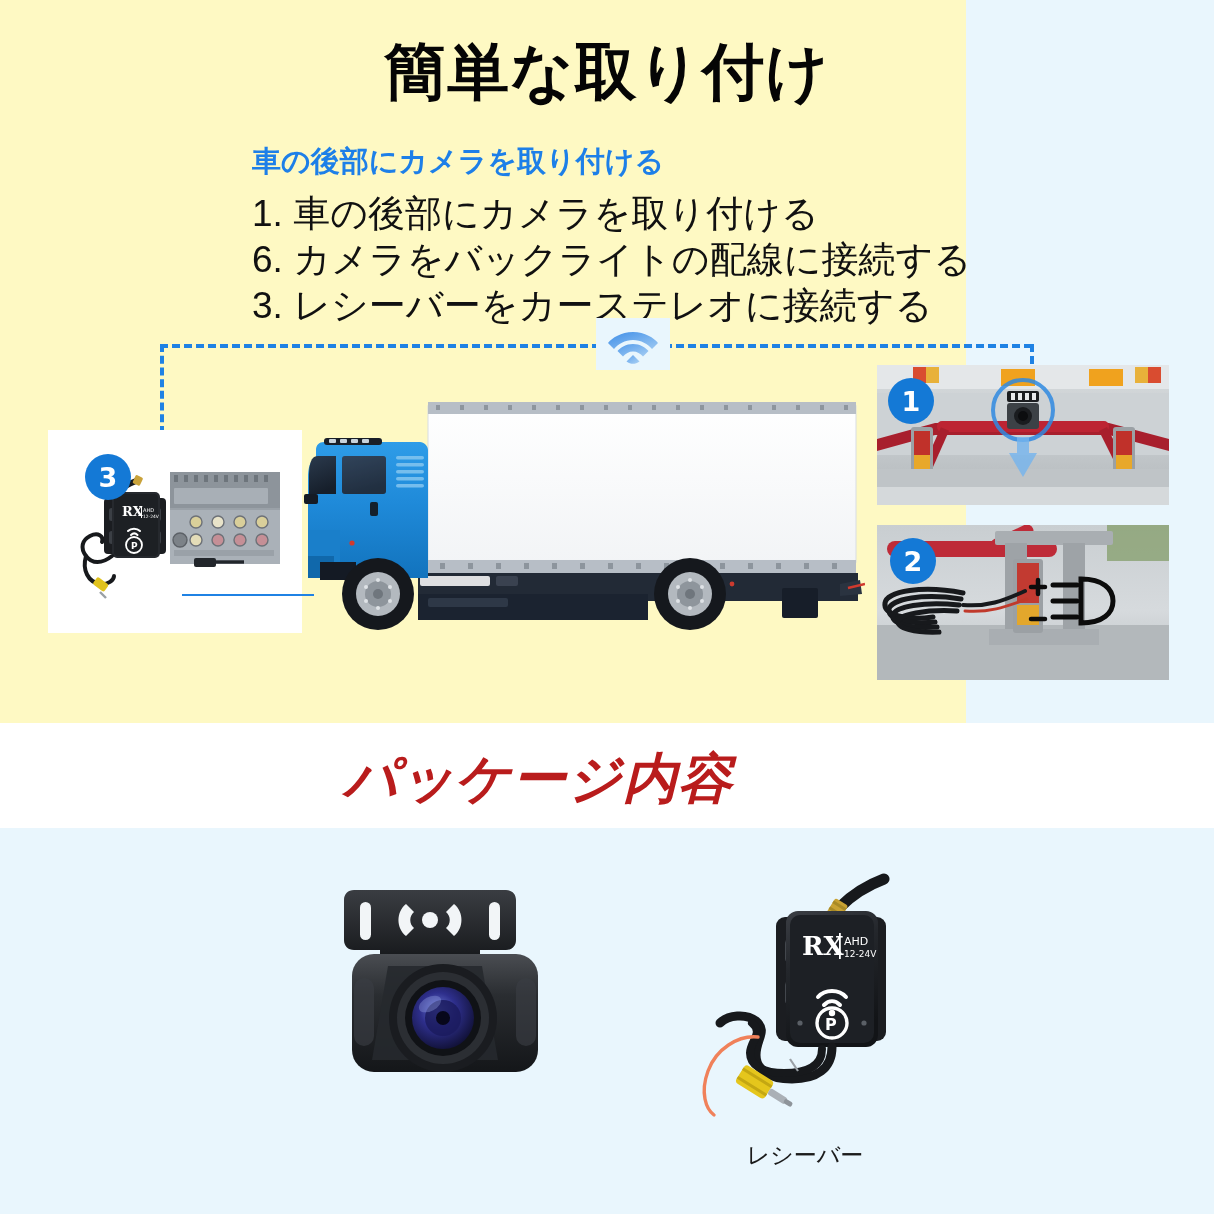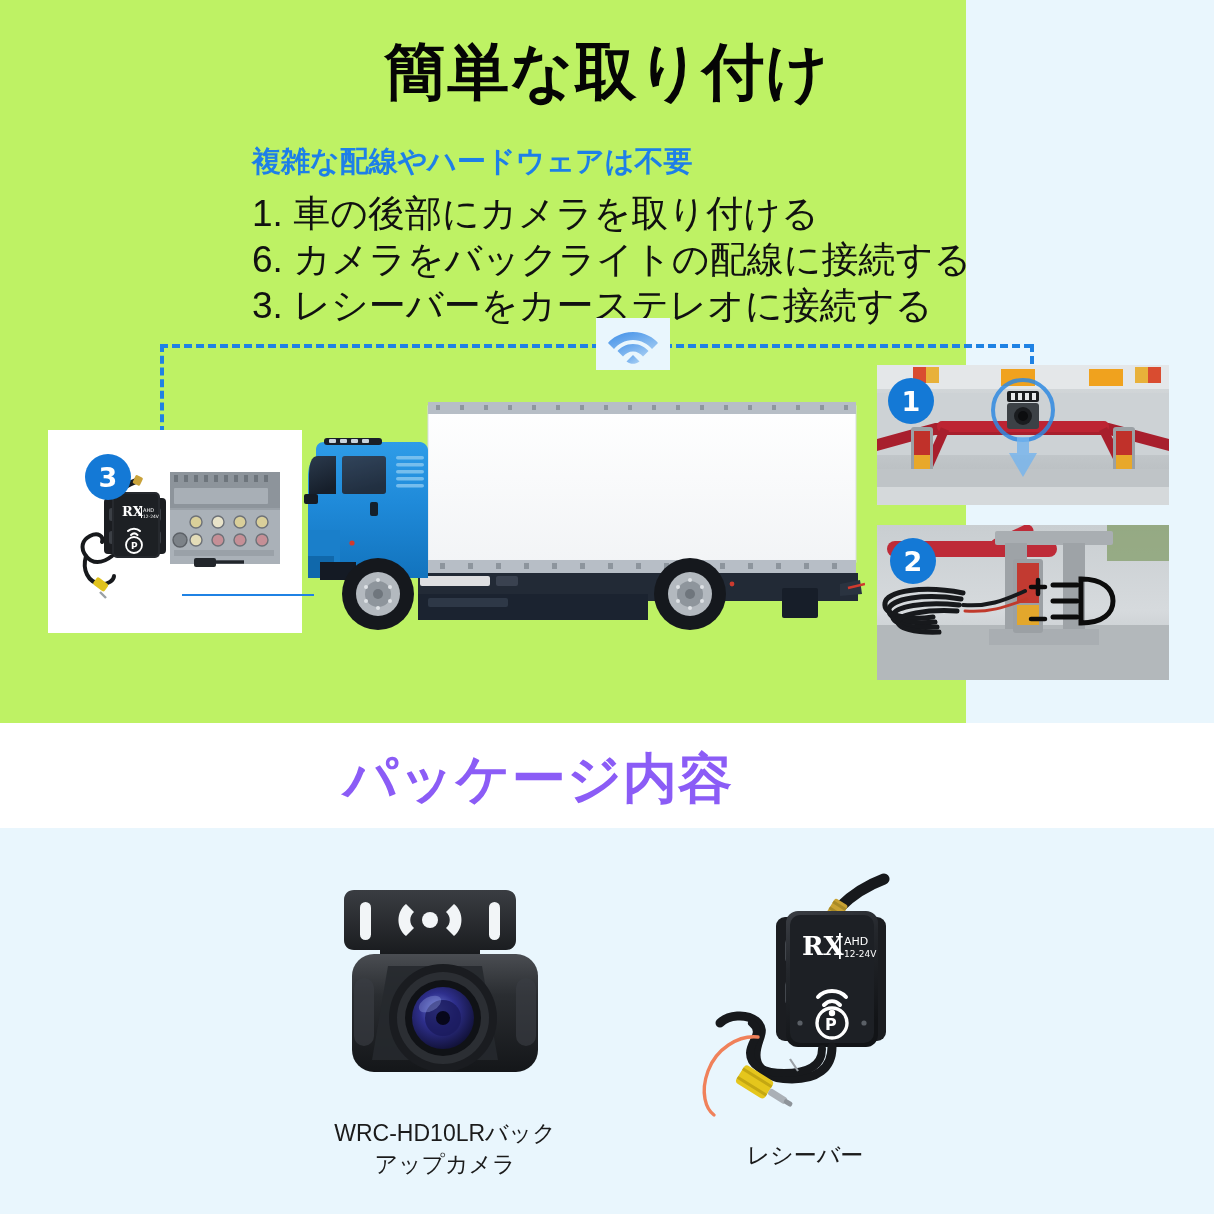--- a/index.html
+++ b/index.html
@@ -5,21 +5,21 @@
   * { box-sizing: border-box; margin: 0; padding: 0; }
   html, body {
     width: 1214px; height: 1214px;
     font-family: "Liberation Sans", "DejaVu Sans", sans-serif;
     background: #e9f6fd;
     overflow: hidden;
   }
   #page { position: relative; width: 1214px; height: 1214px; background: #e9f6fd; }
 
   
-  #section-install { position: absolute; left: 0; top: 0; width: 966px; height: 723px; background: #bef264; }
+  #section-install { position: absolute; left: 0; top: 0; width: 966px; height: 723px; background: #fef9c3; }
 
   #install-title {
     position: absolute; left: 0; top: 38px; width: 1214px;
     text-align: center; font-size: 62px; font-weight: bold; color: #050505;
     letter-spacing: 1px; line-height: 1.1;
   }
   #install-subtitle {
     position: absolute; left: 252px; top: 142px;
     font-size: 29px; font-weight: bold; color: #1d7fe8; letter-spacing: 0px;
   }
@@ -70,41 +70,41 @@
   #photo1 { position: absolute; left: 877px; top: 365px; width: 292px; height: 140px; overflow: hidden; }
   #photo2 { position: absolute; left: 877px; top: 525px; width: 292px; height: 155px; overflow: hidden; }
 
   
   #divider-white { position: absolute; left: 0; top: 723px; width: 1214px; height: 105px; background: #ffffff; }
 
   
   #section-package { position: absolute; left: 0; top: 828px; width: 1214px; height: 386px; background: #e9f6fd; }
   #package-title {
     position: absolute; left: 0; top: -85px; width: 1076px;
-    text-align: center; font-size: 54px; font-weight: bold; color: #8b5cf6; letter-spacing: 1px;
+    text-align: center; font-size: 54px; font-weight: bold; color: #b91c1c; letter-spacing: 1px; font-style: italic;
   }
   #cam-product { position: absolute; left: 330px; top: 50px; width: 230px; height: 205px; }
   #rx-product  { position: absolute; left: 672px; top: 45px; width: 265px; height: 245px; }
 
   .prod-label {
     position: absolute; text-align: center; font-size: 23px; color: #1b1b1b; line-height: 1.35;
   }
   #cam-label { left: 275px; top: 290px; width: 340px; }
   #rx-label  { left: 690px; top: 312px; width: 230px; }
 </style>
 </head>
 <body>
 
 <div id="page">
 
   <div id="section-install">
 
     <div id="install-title">簡単な取り付け</div>
 
-    <div id="install-subtitle">複雑な配線やハードウェアは不要</div>
+    <div id="install-subtitle">車の後部にカメラを取り付ける</div>
     <div class="install-step" id="step-1">1. 車の後部にカメラを取り付ける</div>
     <div class="install-step" id="step-2">6. カメラをバックライトの配線に接続する</div>
     <div class="install-step" id="step-3">3. レシーバーをカーステレオに接続する</div>
 
     <div id="dash-top"></div>
     <div id="dash-left"></div>
     <div id="dash-right"></div>
 
     <div id="wifi-badge">
       <svg width="52" height="40" viewBox="0 0 52 40">
@@ -477,24 +477,20 @@
 
         <circle cx="113" cy="140" r="54" fill="#1a1c20"></circle>
         <circle cx="113" cy="140" r="46" fill="#2b2e33"></circle>
         <circle cx="113" cy="140" r="38" fill="#101216"></circle>
         <circle cx="113" cy="140" r="31" fill="url(#lensG)"></circle>
         <circle cx="113" cy="140" r="18" fill="#1b1b5e" opacity="0.85"></circle>
         <circle cx="113" cy="140" r="7" fill="#07071a"></circle>
         <ellipse cx="100" cy="126" rx="12" ry="7" fill="#9aa8e8" opacity="0.35" transform="rotate(-28 100 126)"></ellipse>
       </svg>
     </div>
-    <div class="prod-label" id="cam-label">
-      <div>WRC-HD10LRバック</div>
-      <div>アップカメラ</div>
-    </div>
 
     <div id="rx-product">
       <svg width="265" height="245" viewBox="0 0 265 245">
         <defs>
           <linearGradient id="rxBody" x1="0" y1="0" x2="0.3" y2="1">
             <stop offset="0%" stop-color="#3b3e44"></stop>
             <stop offset="40%" stop-color="#24272c"></stop>
             <stop offset="100%" stop-color="#121417"></stop>
           </linearGradient>
         </defs>

